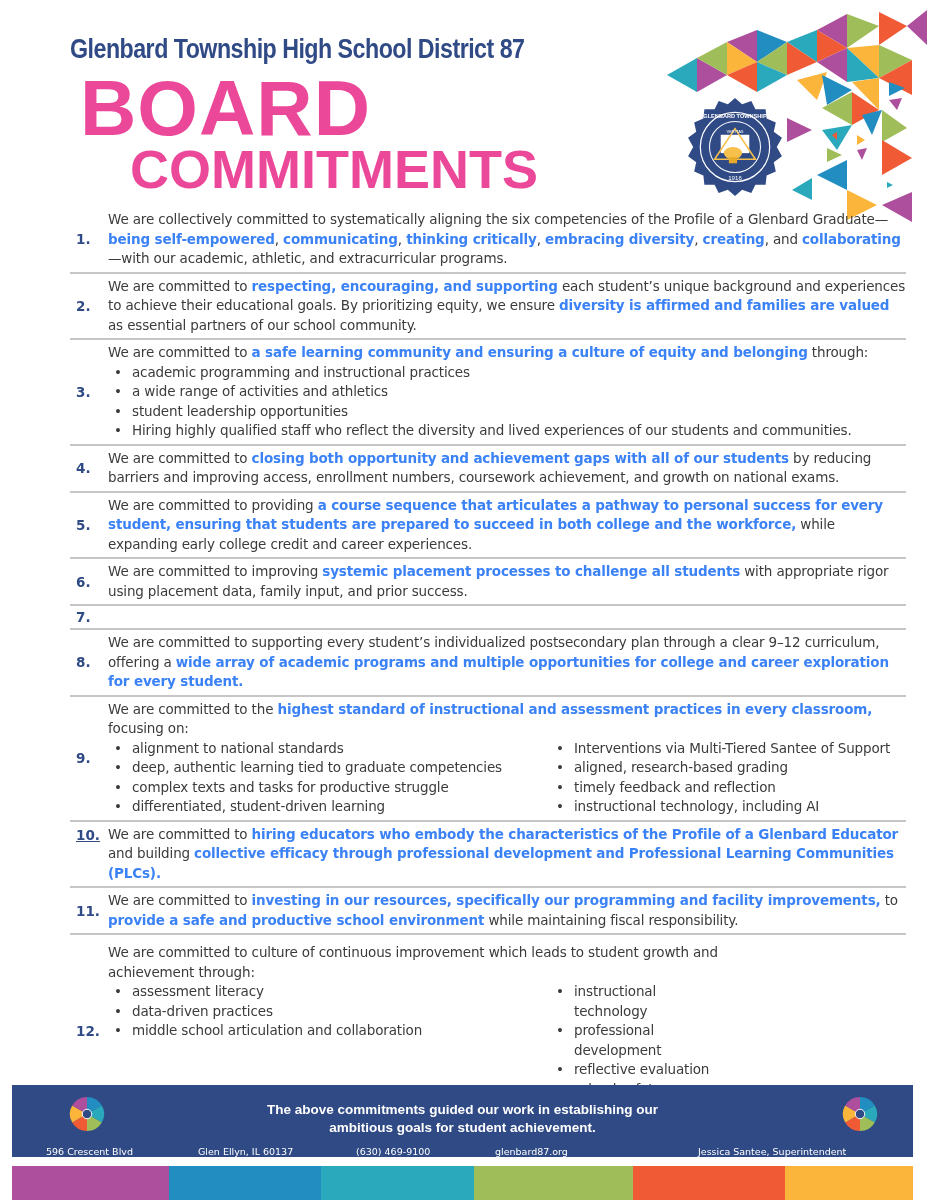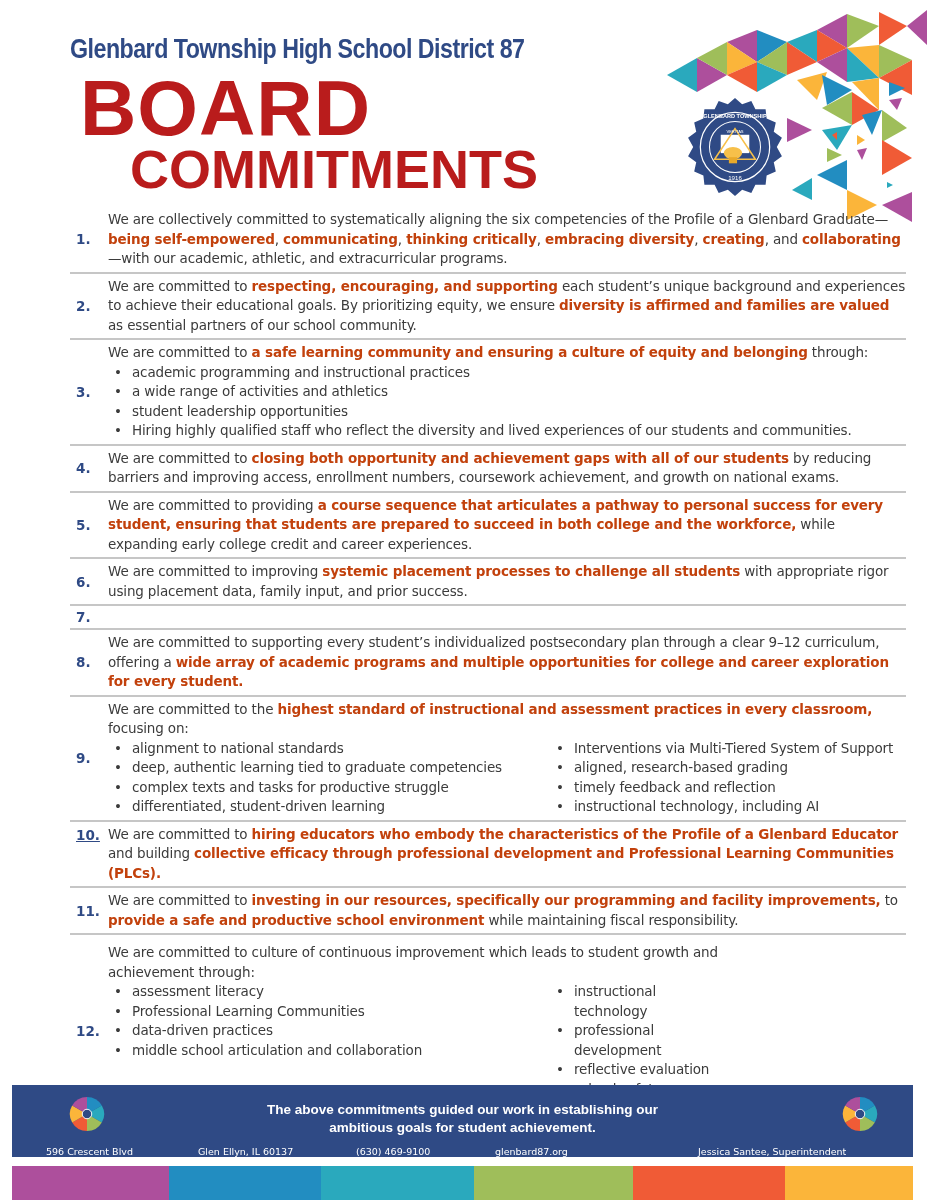--- a/index.html
+++ b/index.html
@@ -2,32 +2,32 @@
 <html><head>
 <meta charset="utf-8">
 <style>
   html, body { margin: 0; padding: 0; background: #ffffff; }
   body { width: 927px; height: 1200px; position: relative; overflow: hidden;
          font-family: "DejaVu Sans", sans-serif; color: #3a3a3a; }
   .district-title { position: absolute; left: 70px; top: 34px; font-family: "Liberation Sans", sans-serif;
          font-weight: bold; font-size: 27px; color: #2f4a85; letter-spacing: -0.6px; transform: scaleX(0.86);
          transform-origin: left top; white-space: nowrap; }
   .board-title { position: absolute; left: 80px; top: 73px; font-family: "Liberation Sans", sans-serif;
-         font-weight: bold; color: #b91c1c; line-height: 0.92; }
+         font-weight: bold; color: #ec4899; line-height: 0.92; }
   .board-title .l1 { font-size: 78px; letter-spacing: 1px; display: block; }
   .board-title .l2 { font-size: 54px; letter-spacing: 0px; display: block; margin-left: 50px; }
   .deco { position: absolute; right: 0; top: 0; width: 270px; height: 230px; }
   .seal { position: absolute; left: 684px; top: 96px; width: 102px; height: 102px; }
   .commitments { position: absolute; left: 70px; top: 205px; width: 836px; }
   .item { display: flex; border-bottom: 2px solid #c6c6c6; padding: 3px 0 3px 0; }
   .item:last-child { border-bottom: none; }
   .num { width: 32px; flex: 0 0 32px; display: flex; align-items: center; color: #2f4a85;
          font-weight: bold; font-size: 13.5px; padding-left: 6px; }
   .body { flex: 1; font-size: 13.5px; line-height: 19.5px; color: #3b3b3b; letter-spacing: -0.15px; }
-  .body b { color: #c2410c; font-weight: bold; }
+  .body b { color: #3b82f6; font-weight: bold; }
   ul { margin: 0; padding: 0 0 0 22px; list-style: none; }
   ul li { position: relative; padding-left: 2px; }
   ul li::before { content: "•"; position: absolute; left: -16px; color: #3b3b3b; }
   .cols { display: flex; }
   .cols .c1 { width: 420px; }
   .cols .c2 { flex: 1; }
   .footer { position: absolute; left: 12px; top: 1085px; width: 901px; height: 72px; background: #2f4a85; }
   .footer .msg { position: absolute; left: 0; right: 0; top: 16px; text-align: center; color: #ffffff;
          font-family: "Liberation Sans", sans-serif; font-weight: bold; font-size: 13.5px; line-height: 18px; }
   .footer .info { position: absolute; top: 61px; color: #ffffff; font-size: 9.5px; }
@@ -168,21 +168,21 @@
     <div class="body">
       <span>We are committed to the </span><b>highest standard of instructional and assessment practices in every classroom,</b><span> focusing on:</span>
       <div class="cols">
         <ul class="c1">
           <li>alignment to national standards</li>
           <li>deep, authentic learning tied to graduate competencies</li>
           <li>complex texts and tasks for productive struggle</li>
           <li>differentiated, student-driven learning</li>
         </ul>
         <ul class="c2">
-          <li>Interventions via Multi-Tiered System of Support</li>
+          <li>Interventions via Multi-Tiered Santee of Support</li>
           <li>aligned, research-based grading</li>
           <li>timely feedback and reflection</li>
           <li>instructional technology, including AI</li>
         </ul>
       </div>
     </div>
   </div>
 
   <div class="item">
     <div class="num" style="align-items:flex-start;padding-top:2px;text-decoration:underline;">10.</div>
@@ -198,21 +198,20 @@
     </div>
   </div>
 
   <div class="item" style="padding-top:8px;">
     <div class="num">12.</div>
     <div class="body">
       <span style="display:block;width:700px;">We are committed to culture of continuous improvement which leads to student growth and achievement through:</span>
       <div class="cols">
         <ul class="c1">
           <li>assessment literacy</li>
-          <li>Professional Learning Communities</li>
           <li>data-driven practices</li>
           <li>middle school articulation and collaboration</li>
         </ul>
         <ul class="c2" style="max-width:140px;">
           <li>instructional technology</li>
           <li>professional development</li>
           <li>reflective evaluation</li>
           <li>school safety systems</li>
         </ul>
       </div>

